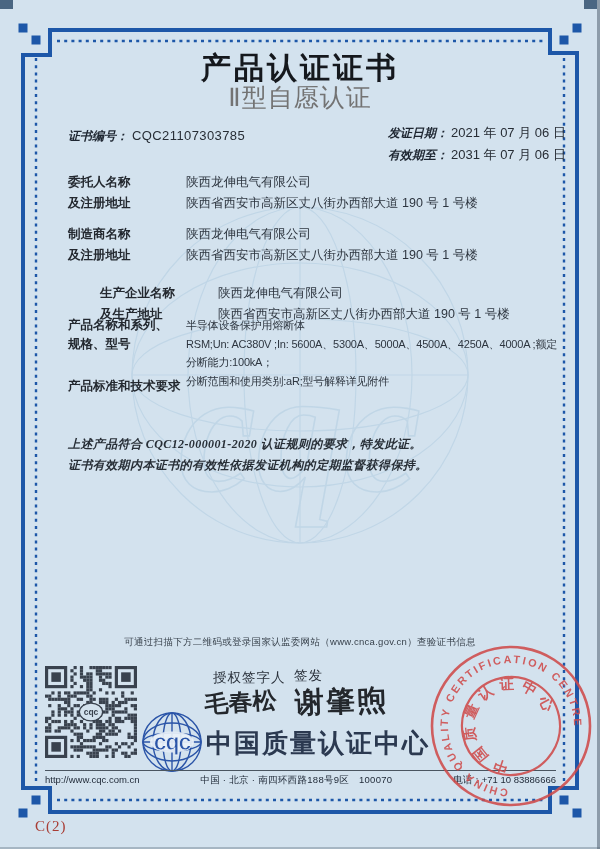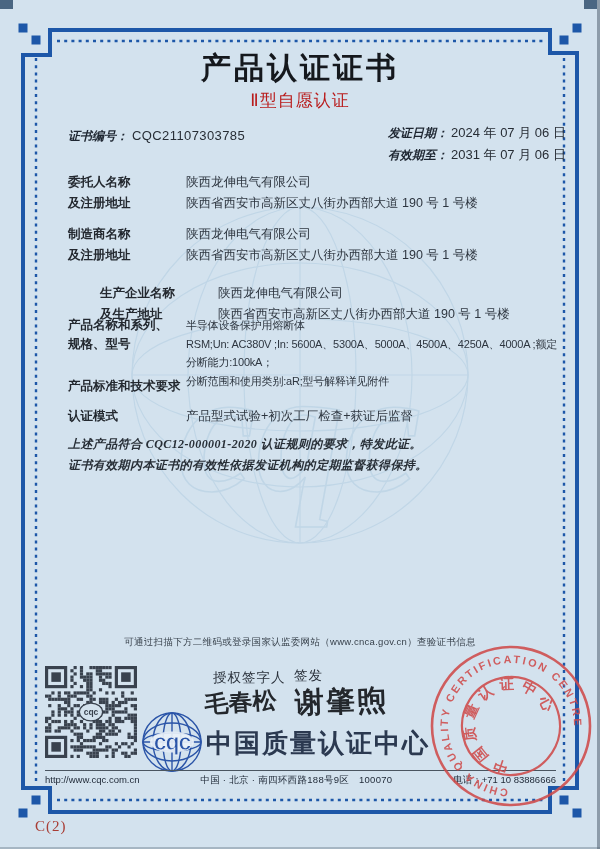--- a/index.html
+++ b/index.html
@@ -18,21 +18,21 @@
   .abs{position:absolute;}
   svg{display:block;}
 
   
   .frame-stroke{fill:none;stroke:var(--frame-blue);}
   .frame-fill{fill:var(--frame-blue);}
 
   
   .title{top:48px;left:0;width:100%;text-align:center;font-size:30px;font-weight:bold;
          letter-spacing:3px;color:#15181d;}
-  .subtitle{top:89px;left:0;width:100%;text-align:center;font-size:17px;color:#b91c1c;letter-spacing:1px;}
+  .subtitle{top:81px;left:0;width:100%;text-align:center;font-size:25px;color:#737373;letter-spacing:1px;}
 
   .kai{font-family:"Liberation Serif",serif;font-style:italic;font-weight:600;color:#1d2530;}
   .meta-certno{top:128px;left:68px;font-size:12px;}
   .meta-certno .val{font-style:normal;font-family:"Liberation Sans",sans-serif;font-weight:normal;
                     font-size:13px;color:#272d35;margin-left:4px;letter-spacing:.4px;}
   .meta-dates{top:122px;left:388px;font-size:12px;line-height:21px;}
   .meta-dates .row{white-space:nowrap;}
   .meta-dates .val{font-style:normal;font-family:"Liberation Sans",sans-serif;font-weight:normal;
                    font-size:13px;color:#272d35;margin-left:3px;}
 
@@ -116,21 +116,21 @@
   </svg>
 
   <div class="abs title">产品认证证书</div>
   <div class="abs subtitle">Ⅱ型自愿认证</div>
 
   <div class="abs kai meta-certno">
     <span>证书编号：</span><span class="val">CQC21107303785</span>
   </div>
   <div class="abs kai meta-dates">
     <div class="row">
-      <span>发证日期：</span><span class="val">2024 年 07 月 06 日</span>
+      <span>发证日期：</span><span class="val">2021 年 07 月 06 日</span>
     </div>
     <div class="row">
       <span>有效期至：</span><span class="val">2031 年 07 月 06 日</span>
     </div>
   </div>
 
   <div class="abs fields">
       <div class="field-row" style="top: 172px;">
         <div class="field-label">
           <div>委托人名称</div>
@@ -168,28 +168,20 @@
         </div>
         <div class="field-value">
           <div>半导体设备保护用熔断体</div>
           <div>RSM;Un: AC380V ;In: 5600A、5300A、5000A、4500A、4250A、4000A ;额定分断能力:100kA；</div>
           <div>分断范围和使用类别:aR;型号解释详见附件</div>
         </div>
       </div>
       <div class="field-row" style="top: 376px;">
         <div class="field-label">
           <div>产品标准和技术要求</div>
-        </div>
-      </div>
-      <div class="field-row" style="top: 406px;">
-        <div class="field-label">
-          <div>认证模式</div>
-        </div>
-        <div class="field-value">
-          <div>产品型式试验+初次工厂检查+获证后监督</div>
         </div>
       </div>
     </div>
 
   <div class="abs note" style="top:436px;">上述产品符合 CQC12-000001-2020 认证规则的要求，特发此证。</div>
   <div class="abs note" style="top:457px;">证书有效期内本证书的有效性依据发证机构的定期监督获得保持。</div>
 
   <div class="abs qr-hint">可通过扫描下方二维码或登录国家认监委网站（www.cnca.gov.cn）查验证书信息</div>
   <div class="abs qr-box">
       <svg width="92" height="92" viewBox="0 0 87 87">

